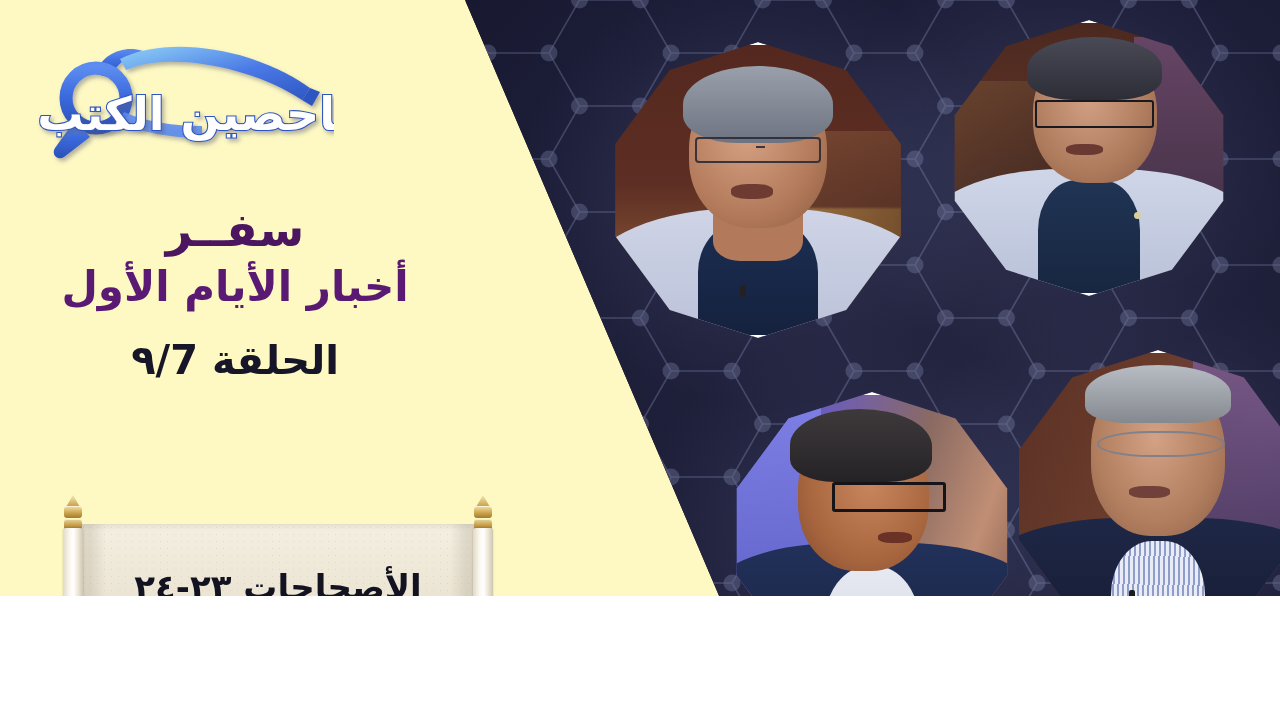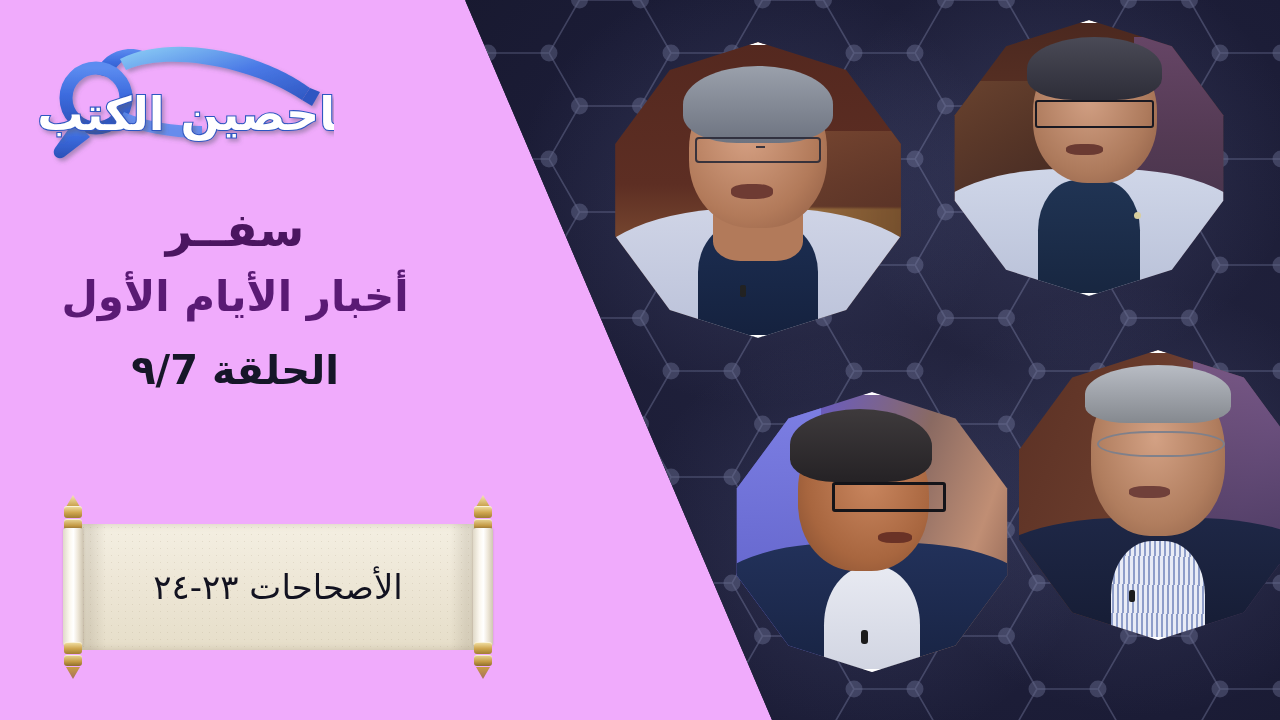--- a/index.html
+++ b/index.html
@@ -5,21 +5,21 @@
 <style>
   * { margin:0; padding:0; box-sizing:border-box; }
   html,body { width:1280px; height:720px; overflow:hidden; }
   body {
     font-family:"DejaVu Sans","Liberation Sans",sans-serif;
     background:#ffffff;
     position:relative;
   }
 
   
-  #stage { position:absolute; inset:0; width:1280px; height:720px; background:#f0abfc; overflow:hidden; }
+  #stage { position:absolute; inset:0; width:1280px; height:596px; background:#fef9c3; overflow:hidden; }
 
   
   .dark-panel{
     position:absolute; inset:0;
     background:
       radial-gradient(ellipse 340px 300px at 760px 190px, rgba(120,130,185,.22), rgba(25,26,51,0) 72%),
       radial-gradient(ellipse 330px 290px at 1060px 160px, rgba(125,135,190,.20), rgba(25,26,51,0) 72%),
       radial-gradient(ellipse 320px 290px at 860px 540px, rgba(120,130,185,.20), rgba(25,26,51,0) 72%),
       radial-gradient(ellipse 330px 300px at 1140px 500px, rgba(125,135,190,.20), rgba(25,26,51,0) 72%),
       radial-gradient(ellipse 900px 760px at 980px 330px, #23243f 0%, #1b1c36 55%, #141527 100%),
@@ -108,21 +108,21 @@
 
   .logo-wrap{ position:absolute; left:34px; top:26px; width:300px; height:160px; }
   .logo-wrap svg{ display:block; width:100%; height:100%; }
 
   .title-block{ position:absolute; left:0; top:206px; width:470px; text-align:center; }
   .t-sefer{
     font-size:46px; font-weight:bold; color:#4B1560; line-height:1.08;
     letter-spacing:0; direction:rtl;
   }
   .t-book{
-    font-size:42px; font-weight:bold; color:#5A1A74; line-height:1.18; margin-top:16px; direction:rtl;
+    font-size:42px; font-weight:bold; color:#5A1A74; line-height:1.18; margin-top:6px; direction:rtl;
   }
   .t-ep{
     font-size:40px; font-weight:bold; color:#161628; margin-top:26px; direction:rtl;
   }
 
   
   .scroll{ position:absolute; left:36px; top:498px; width:484px; height:178px; }
   .scroll .paper{
     position:absolute; left:44px; top:26px; width:396px; height:126px;
     background:
@@ -157,21 +157,21 @@
   .cap .tip{
     position:absolute; left:6px; width:14px; height:12px;
     background:linear-gradient(180deg,#f6e8b4,#c79c45);
   }
   .cap.top .tip{ top:-11px; clip-path:polygon(50% 0,100% 100%,0 100%); }
   .cap.bot .tip{ bottom:-11px; background:linear-gradient(180deg,#c79c45,#a8705a); clip-path:polygon(0 0,100% 0,50% 100%); border-radius:0 0 40% 40%; }
 
   .scroll .verse{
     position:absolute; left:44px; top:26px; width:396px; height:126px;
     display:flex; align-items:center; justify-content:center;
-    font-size:34px; font-weight:normal; color:#121220; direction:rtl;
+    font-size:34px; font-weight:bold; color:#121220; direction:rtl;
   }
 </style>
 </head>
 <body>
 
 <div id="stage">
 
   <div class="dark-panel"></div>
 
   <svg class="hexnet" viewBox="0 0 1280 720" preserveAspectRatio="none" aria-hidden="true">

